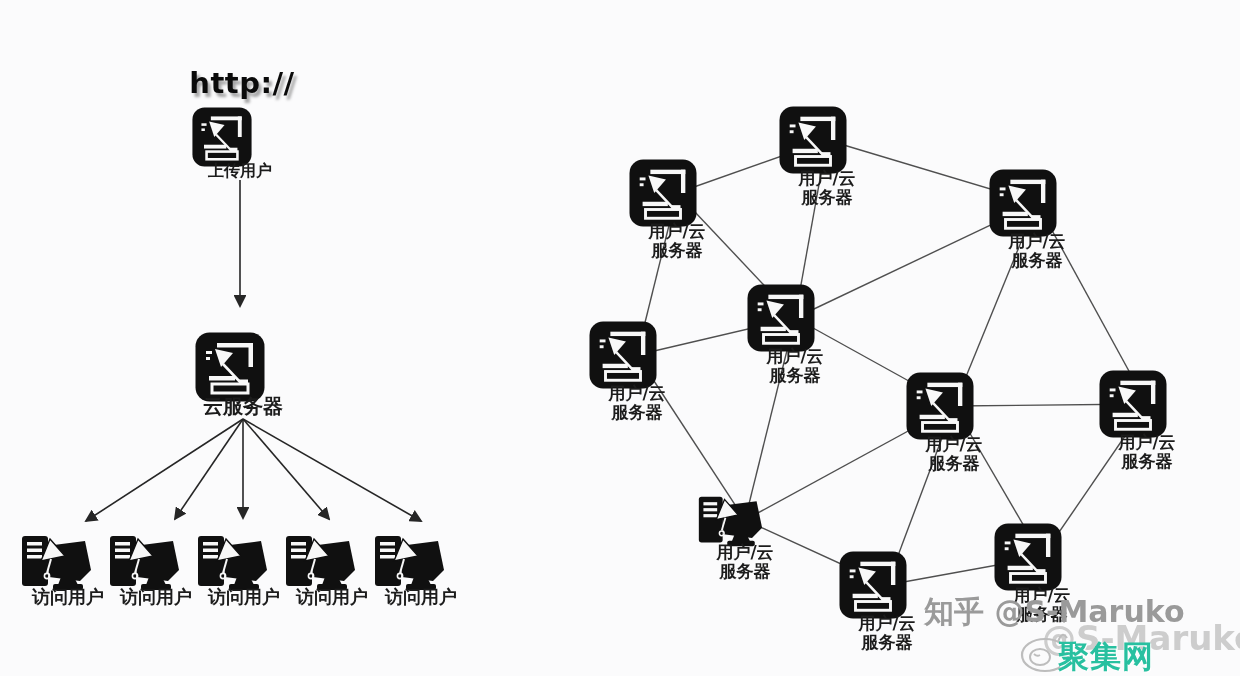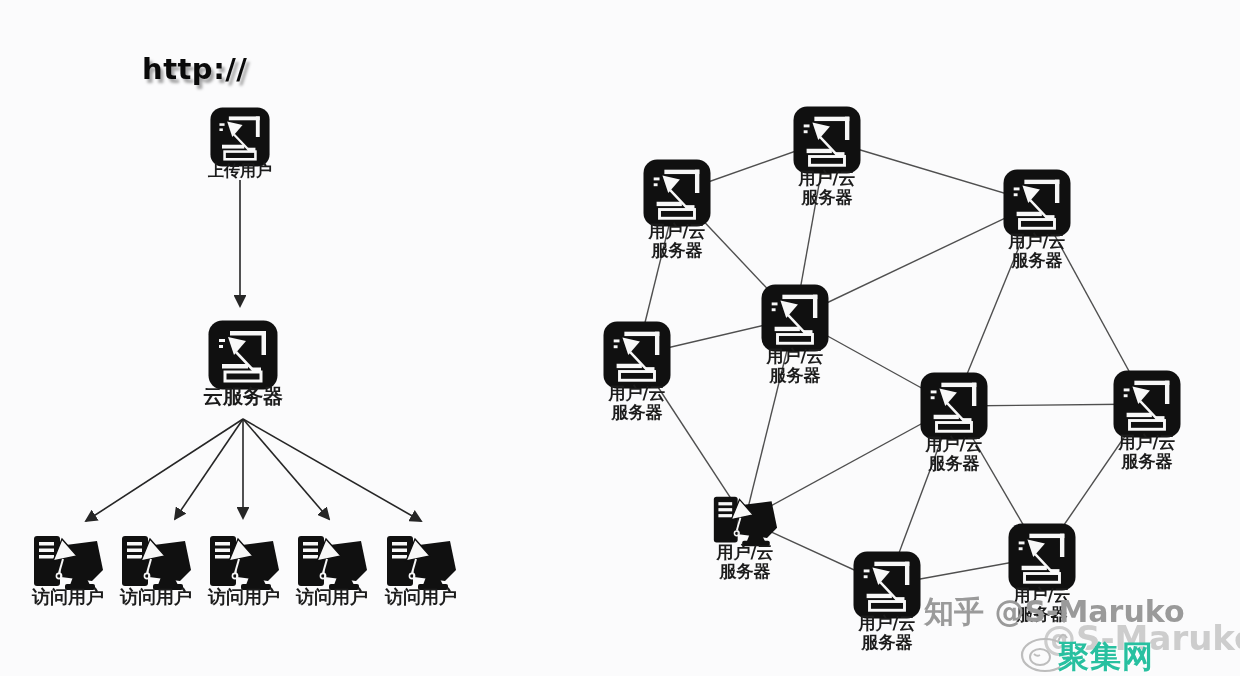--- a/index.html
+++ b/index.html
@@ -1,24 +1,24 @@
 <!DOCTYPE html>
 <html><head>
 <meta charset="utf-8">
 <style>
   html,body{margin:0;padding:0;}
   body{font-family:"DejaVu Sans","Liberation Sans",sans-serif;}
   .stage{position:relative;width:1240px;height:676px;background:#fbfbfc;overflow:hidden;}
   #edge-layer{position:absolute;left:0;top:0;width:1240px;height:676px;z-index:1;}
   #nodes-layer{position:absolute;left:0;top:0;width:1240px;height:676px;z-index:2;}
-  .node{position:absolute;width:96px;display:flex;flex-direction:column;align-items:center;}
+  .node{position:absolute;width:96px;display:flex;flex-direction:column;}
   .node .icon{line-height:0;}
   .node-label{margin-top:-5px;font-weight:700;font-size:17px;line-height:1.12;
     text-align:center;color:#1c1c1c;white-space:nowrap;}
-  .panel-title{position:absolute;top:52px;width:200px;z-index:3;
+  .panel-title{position:absolute;top:66px;width:200px;text-align:center;z-index:3;
     font-size:29px;font-weight:800;letter-spacing:.5px;color:#0a0a0a;
     text-shadow:3px 4px 3px rgba(0,0,0,.35);}
   #http-title{left:142px;}
   #ipfs-title{left:730px;}
   .wm{position:absolute;white-space:nowrap;}
   #wm-echo{left:1042px;top:618px;z-index:3;font-size:34px;font-weight:600;color:#cdcdcd;}
   #wm-zhihu{left:924px;top:592px;z-index:4;font-size:30px;font-weight:600;color:#9a9a9a;}
   #wm-logo{left:1058px;top:636px;z-index:5;font-size:31px;font-weight:800;color:#28c0a0;
     letter-spacing:1px;text-shadow:1px 1px 0 #ffffff;}
   #wm-doodle{position:absolute;left:1018px;top:626px;z-index:4;line-height:0;}
@@ -70,21 +70,21 @@
     <polygon points="20,17 38,21 26,35" fill="#f8f8f8"></polygon>
     <path d="M28 32 L45 50" stroke="#f8f8f8" stroke-width="2.6"></path>
     <rect x="11" y="19" width="6" height="3" fill="#f8f8f8"></rect>
     <rect x="11" y="25" width="4" height="3" fill="#f8f8f8"></rect>
     <rect x="14" y="44" width="26" height="4.5" fill="#f8f8f8"></rect>
     <rect x="44" y="47.5" width="9" height="4" fill="#f8f8f8"></rect>
     <rect x="17" y="52" width="36" height="9" fill="none" stroke="#f8f8f8" stroke-width="3"></rect>
   </svg></div>
         <div class="node-label" style="font-size: 16px;">上传用户</div>
       </div>
-      <div class="node" style="left: 195px; top: 320px;">
+      <div class="node" style="left: 195px; top: 332px; font-family: Liberation Mono, monospace;">
         <div class="icon"><svg width="70" height="70" viewBox="0 0 70 70" xmlns="http://www.w3.org/2000/svg">
     <rect x="0.5" y="0.5" width="69" height="69" rx="14" fill="#101010"></rect>
     <rect x="22" y="11" width="36" height="4.5" fill="#f8f8f8"></rect>
     <rect x="53.5" y="11" width="4.5" height="24" fill="#f8f8f8"></rect>
     <polygon points="20,17 38,21 26,35" fill="#f8f8f8"></polygon>
     <path d="M28 32 L45 50" stroke="#f8f8f8" stroke-width="2.6"></path>
     <rect x="11" y="19" width="6" height="3" fill="#f8f8f8"></rect>
     <rect x="11" y="25" width="4" height="3" fill="#f8f8f8"></rect>
     <rect x="14" y="44" width="26" height="4.5" fill="#f8f8f8"></rect>
     <rect x="44" y="47.5" width="9" height="4" fill="#f8f8f8"></rect>

